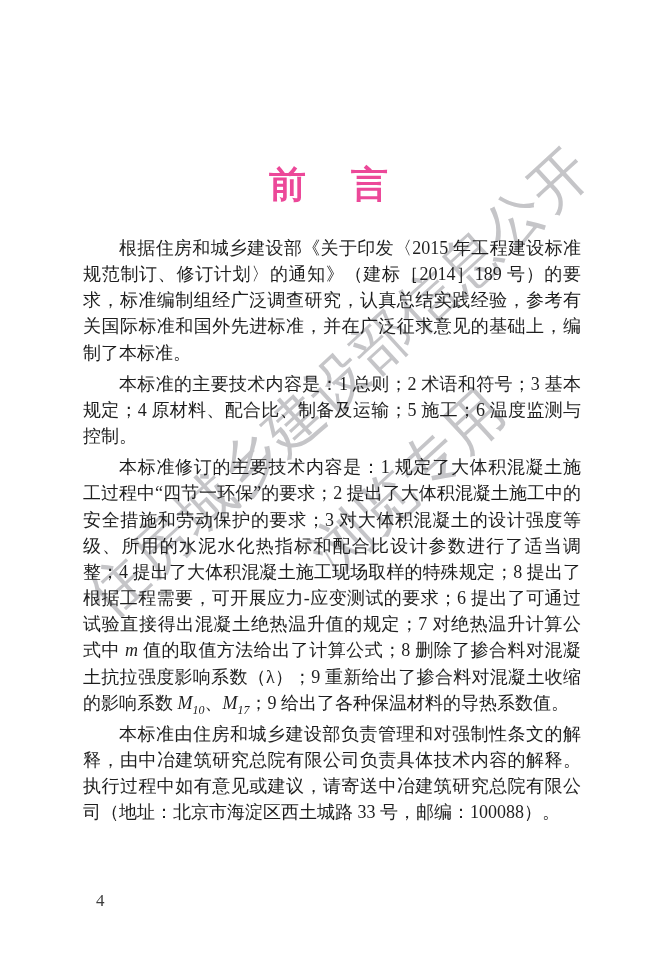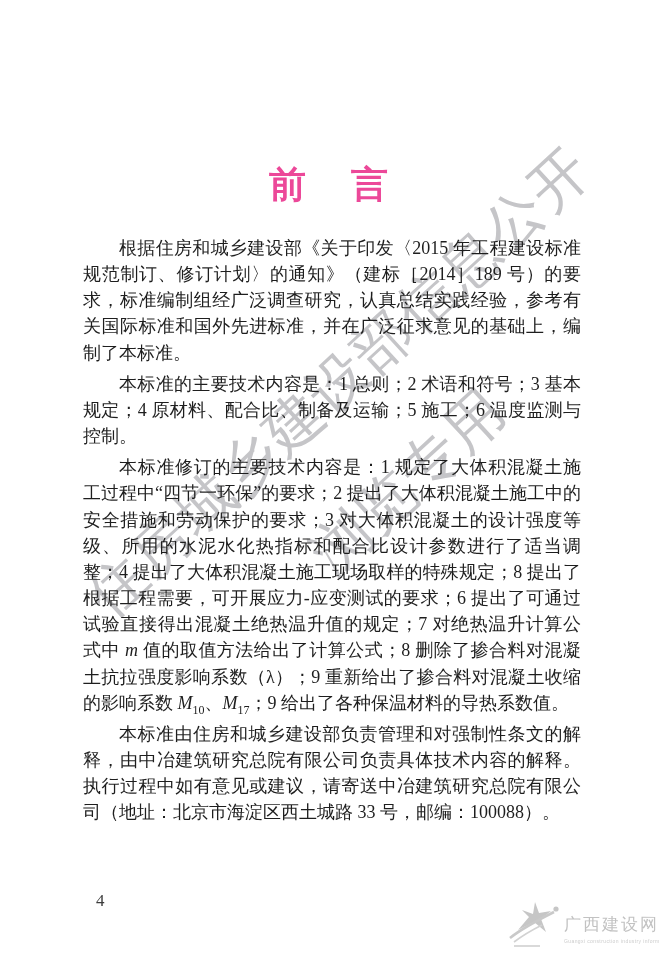--- a/index.html
+++ b/index.html
@@ -69,20 +69,21 @@
     margin: 5px;
     text-indent: 2em;
   }
   .body-text i {
     font-style: italic;
     font-family: "Liberation Serif", "DejaVu Serif", serif;
   }
   .body-text sub {
     font-size: 12px;
     line-height: 0;
+    font-style: italic;
   }
 
   
   .page-number {
     position: absolute;
     left: 96px;
     top: 891px;
     font-size: 17px;
     color: #3c3c3c;
     z-index: 2;
@@ -130,33 +131,14 @@
 
   <div class="body-text">
       <p><span>根据住房和城乡建设部《关于印发〈2015 年工程建设标准规范制订、修订计划〉的通知》（建标［2014］189 号）的要求，标准编制组经广泛调查研究，认真总结实践经验，参考有关国际标准和国外先进标准，并在广泛征求意见的基础上，编制了本标准。</span></p>
       <p><span>本标准的主要技术内容是：1 总则；2 术语和符号；3 基本规定；4 原材料、配合比、制备及运输；5 施工；6 温度监测与控制。</span></p>
       <p><span>本标准修订的主要技术内容是：1 规定了大体积混凝土施工过程中“四节一环保”的要求；2 提出了大体积混凝土施工中的安全措施和劳动保护的要求；3 对大体积混凝土的设计强度等级、所用的水泥水化热指标和配合比设计参数进行了适当调整；4 提出了大体积混凝土施工现场取样的特殊规定；8 提出了根据工程需要，可开展应力-应变测试的要求；6 提出了可通过试验直接得出混凝土绝热温升值的规定；7 对绝热温升计算公式中 </span><i>m</i><span> 值的取值方法给出了计算公式；8 删除了掺合料对混凝土抗拉强度影响系数（λ）；9 重新给出了掺合料对混凝土收缩的影响系数 </span><i>M</i><sub>10</sub><span>、</span><i>M</i><sub>17</sub><span>；9 给出了各种保温材料的导热系数值。</span></p>
       <p><span>本标准由住房和城乡建设部负责管理和对强制性条文的解释，由中冶建筑研究总院有限公司负责具体技术内容的解释。执行过程中如有意见或建议，请寄送中冶建筑研究总院有限公司（地址：北京市海淀区西土城路 33 号，邮编：100088）。</span></p>
     </div>
 
   <div class="page-number">4</div>
 
-  <div class="logo">
-    <span>
-      <svg width="52" height="54" viewBox="0 0 52 54" xmlns="http://www.w3.org/2000/svg">
-
-        <path d="M27 6 L31 17 L43 15 L33 23 L38 36 L26 26 L10 34 L21 21 L14 14 L25 18 Z" fill="#c6c6c6"></path>
-
-        <path d="M2 42 C 12 34, 30 24, 46 16" stroke="#c9c9c9" stroke-width="2.6" fill="none"></path>
-        <path d="M6 46 C 14 40, 24 34, 34 29" stroke="#d2d2d2" stroke-width="1.6" fill="none"></path>
-
-        <circle cx="48" cy="13" r="2.6" fill="#c6c6c6"></circle>
-
-        <rect x="6" y="49" width="26" height="2" fill="#d9d9d9"></rect>
-      </svg>
-    </span>
-    <div class="logo-text-wrap">
-      <div class="logo-title">广西建设网</div>
-      <div class="logo-tagline">Guangxi construction industry information network</div>
-    </div>
-  </div>
 
 </div>
 
 </body></html>

